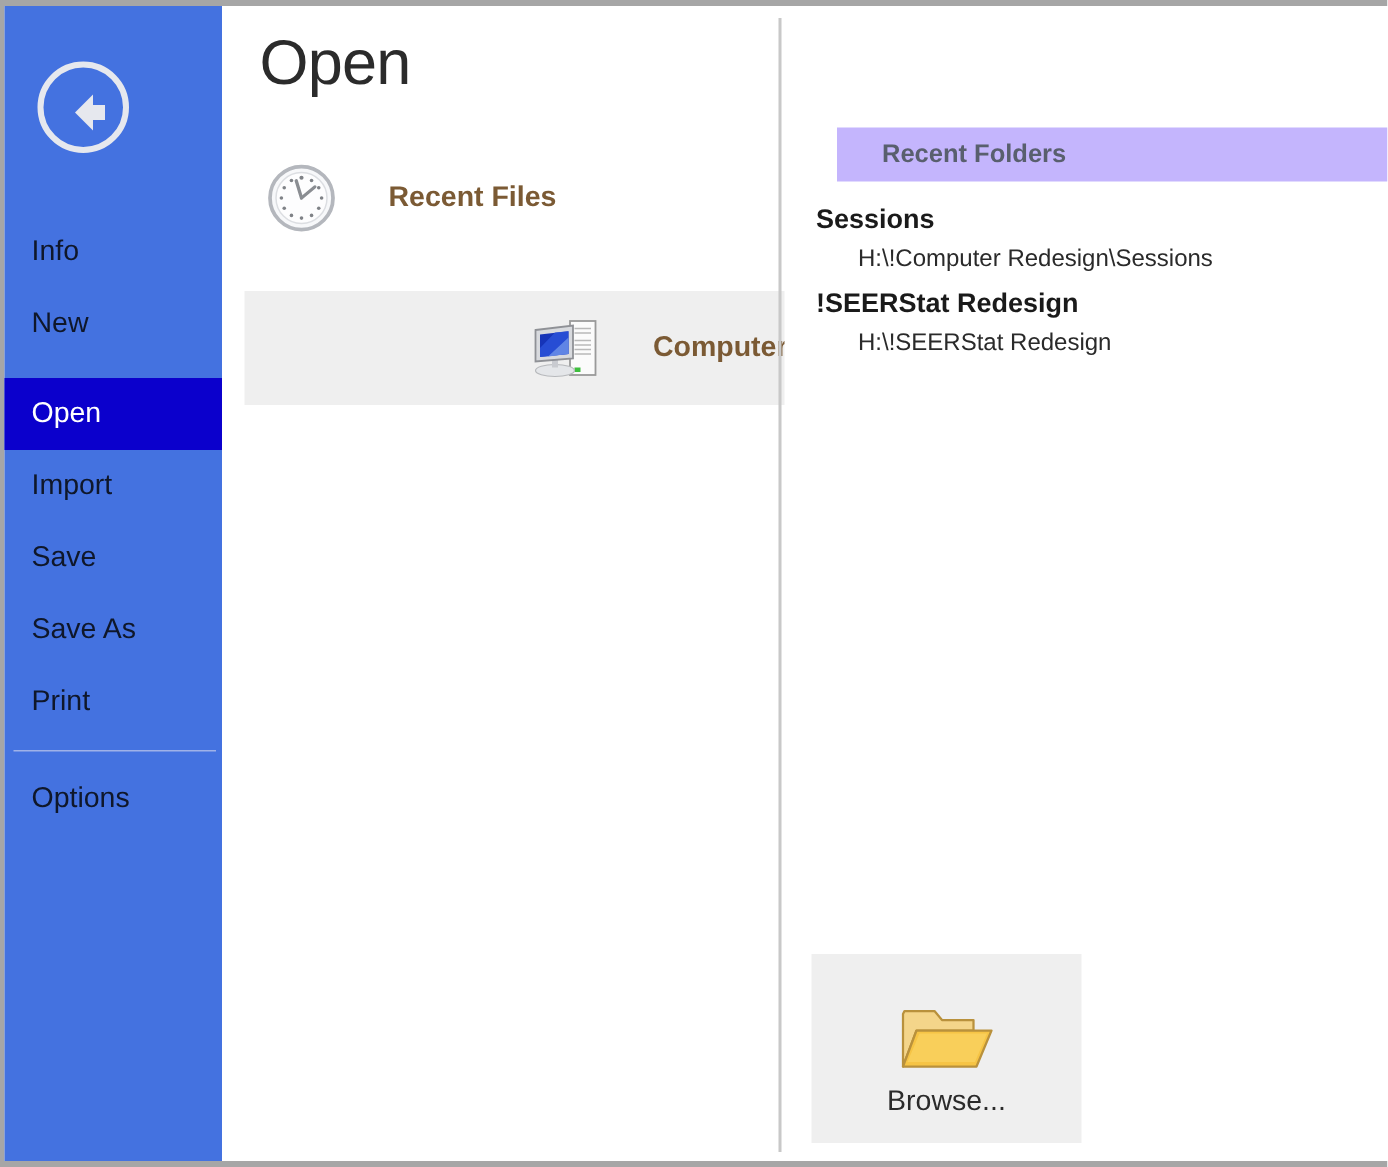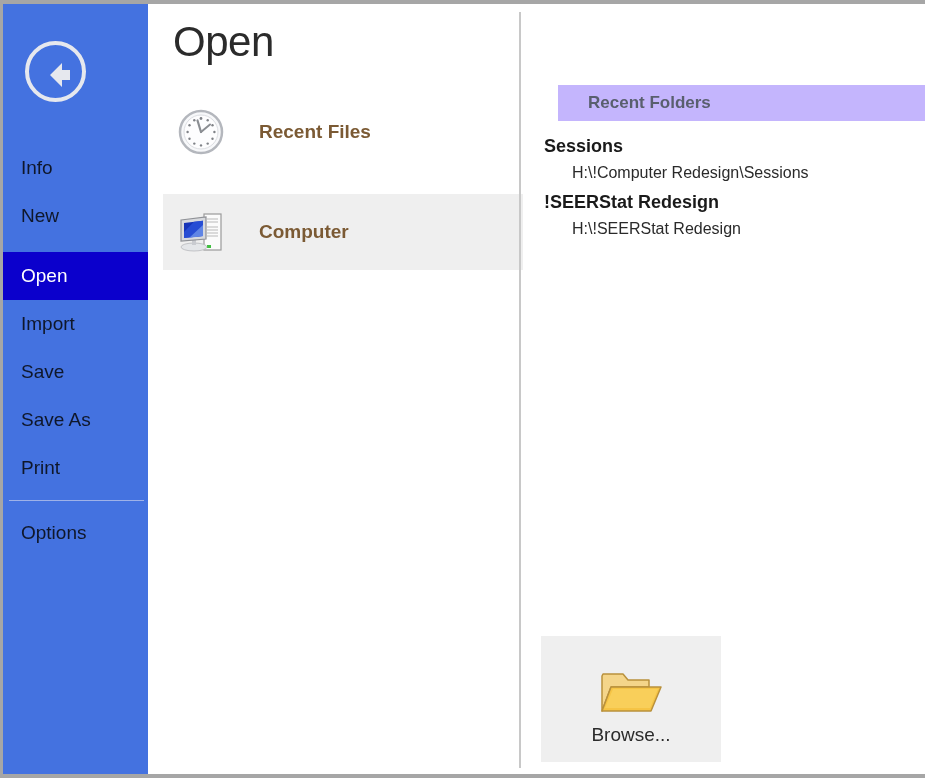--- a/index.html
+++ b/index.html
@@ -71,21 +71,21 @@
   .place-item {
     position: absolute;
     left: 12px;
     width: 362px;
     height: 76px;
     display: flex;
     align-items: center;
     cursor: pointer;
     background: transparent;
   }
-  .place-item.active { background: #efefef; }
+  .place-item.active { background: #efefef; justify-content: flex-end; }
   #place-recent { top: 90px; text-align: right; }
   #place-computer { top: 190px; }
   .place-icon {
     width: 48px; height: 48px;
     margin-left: 14px;
     position: relative;
     flex: 0 0 auto;
   }
   .place-label {
     margin-left: 34px;

